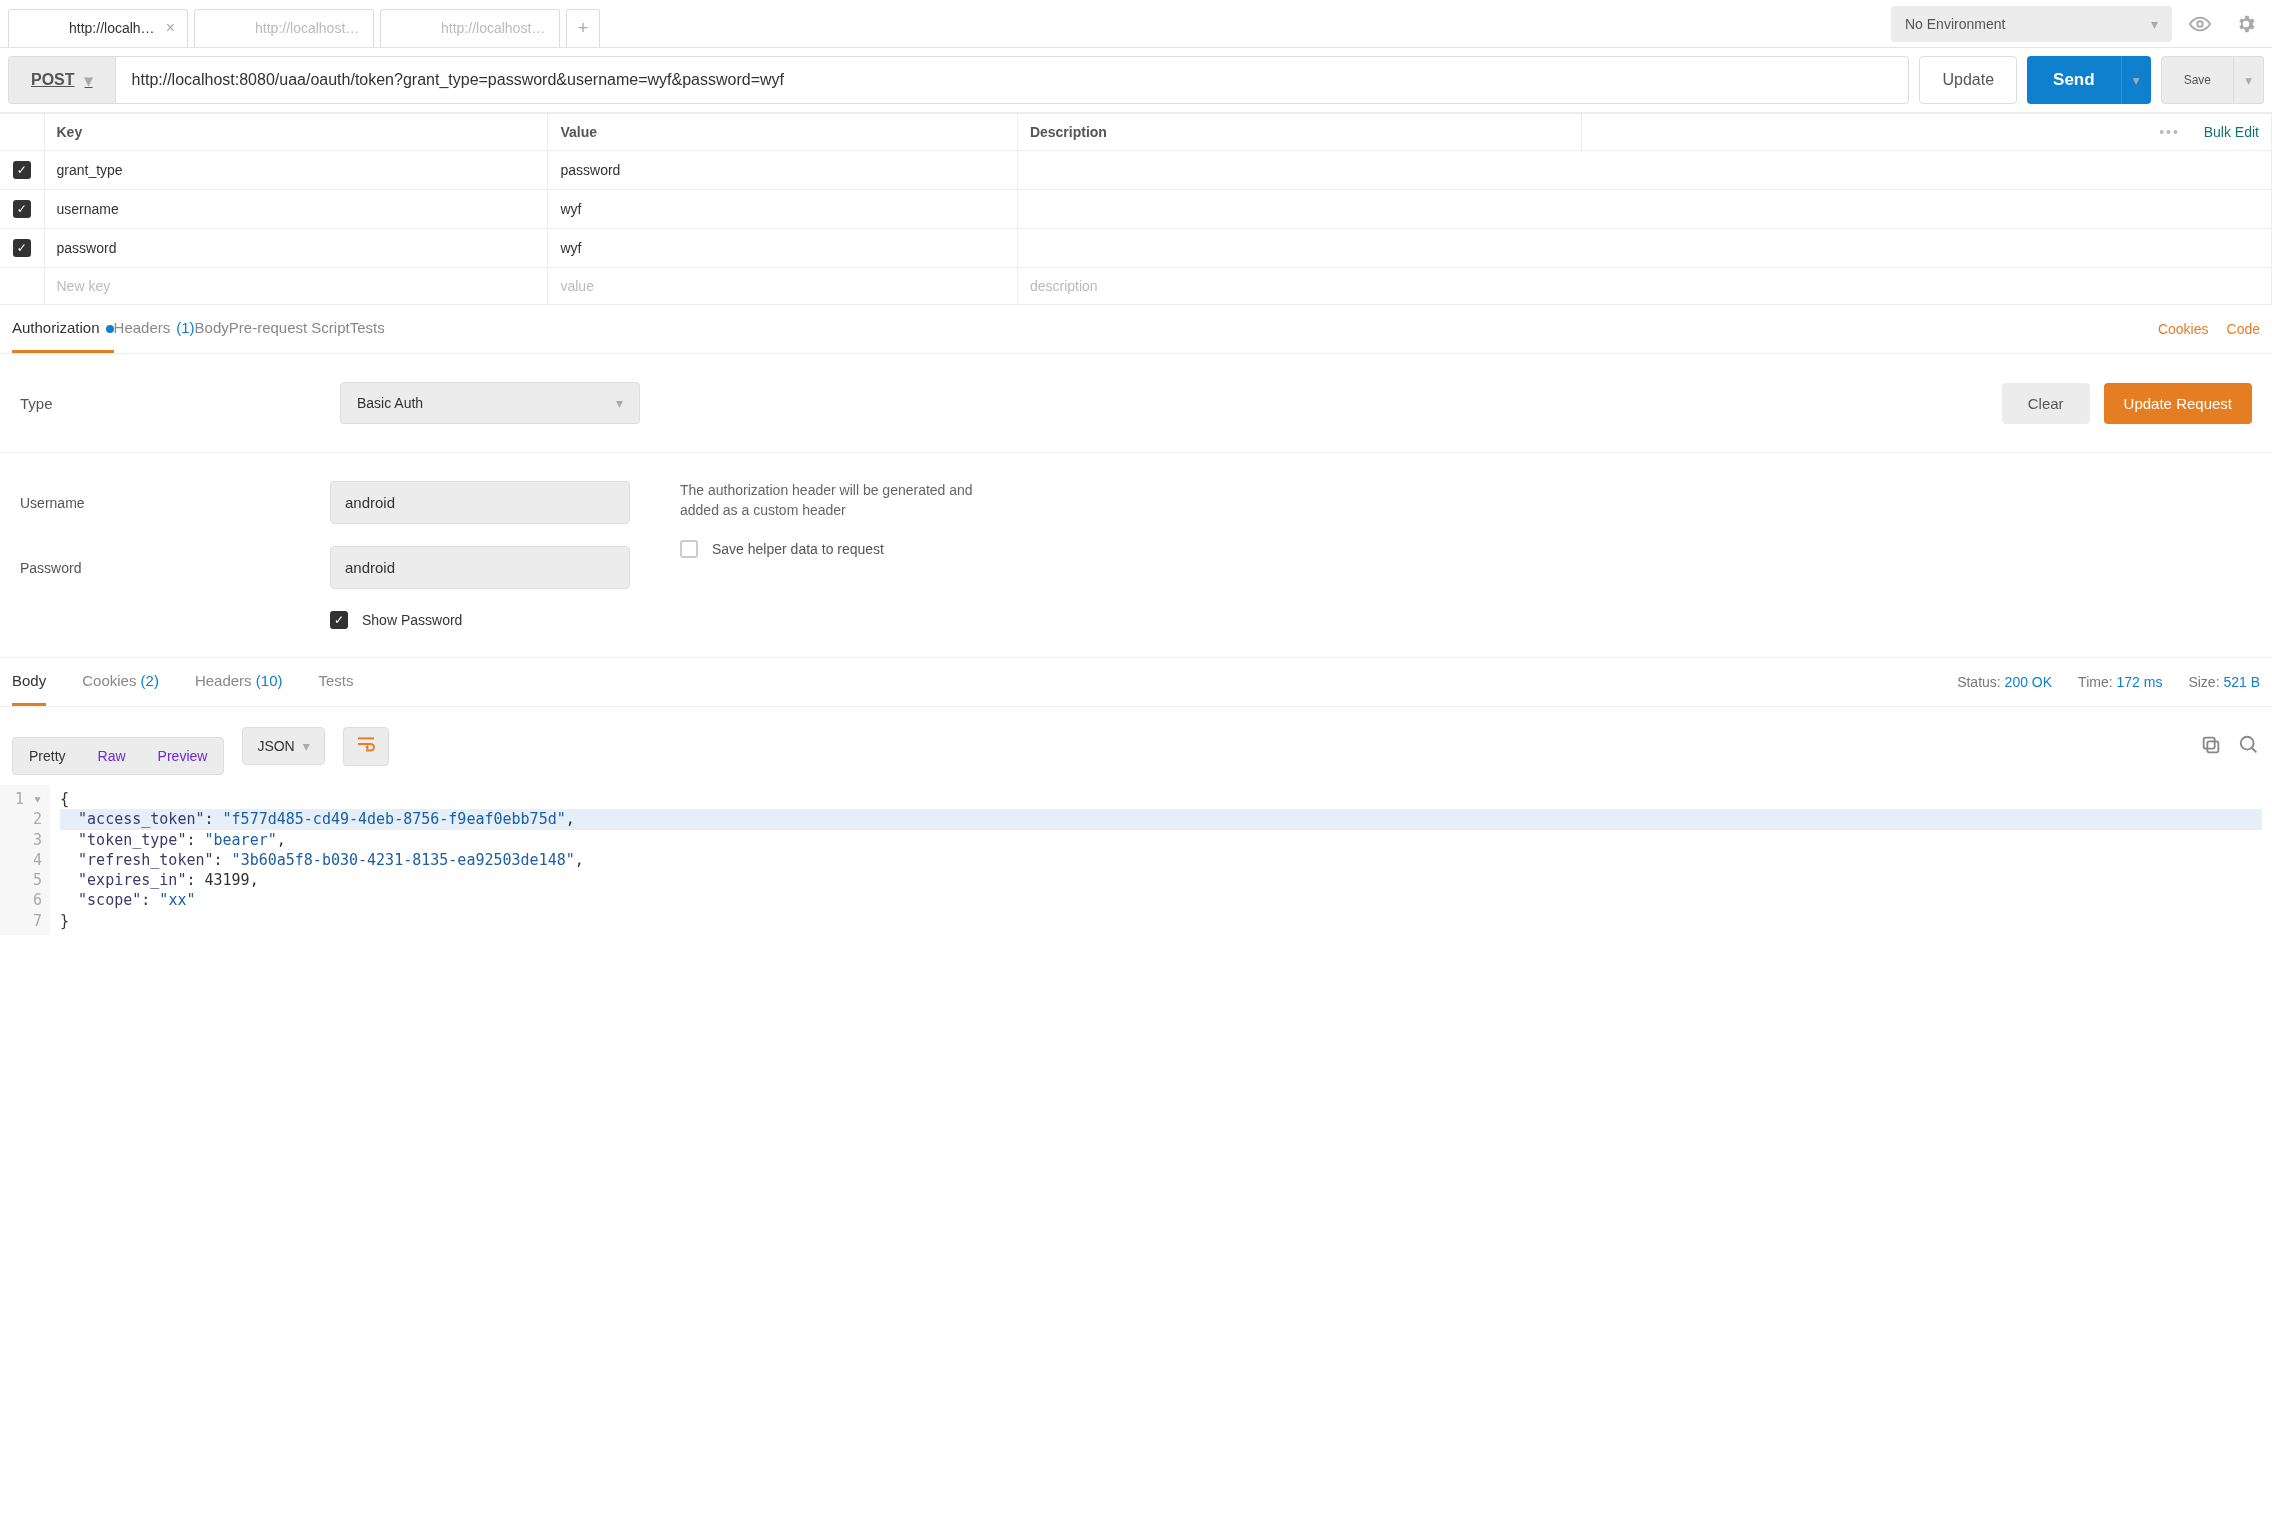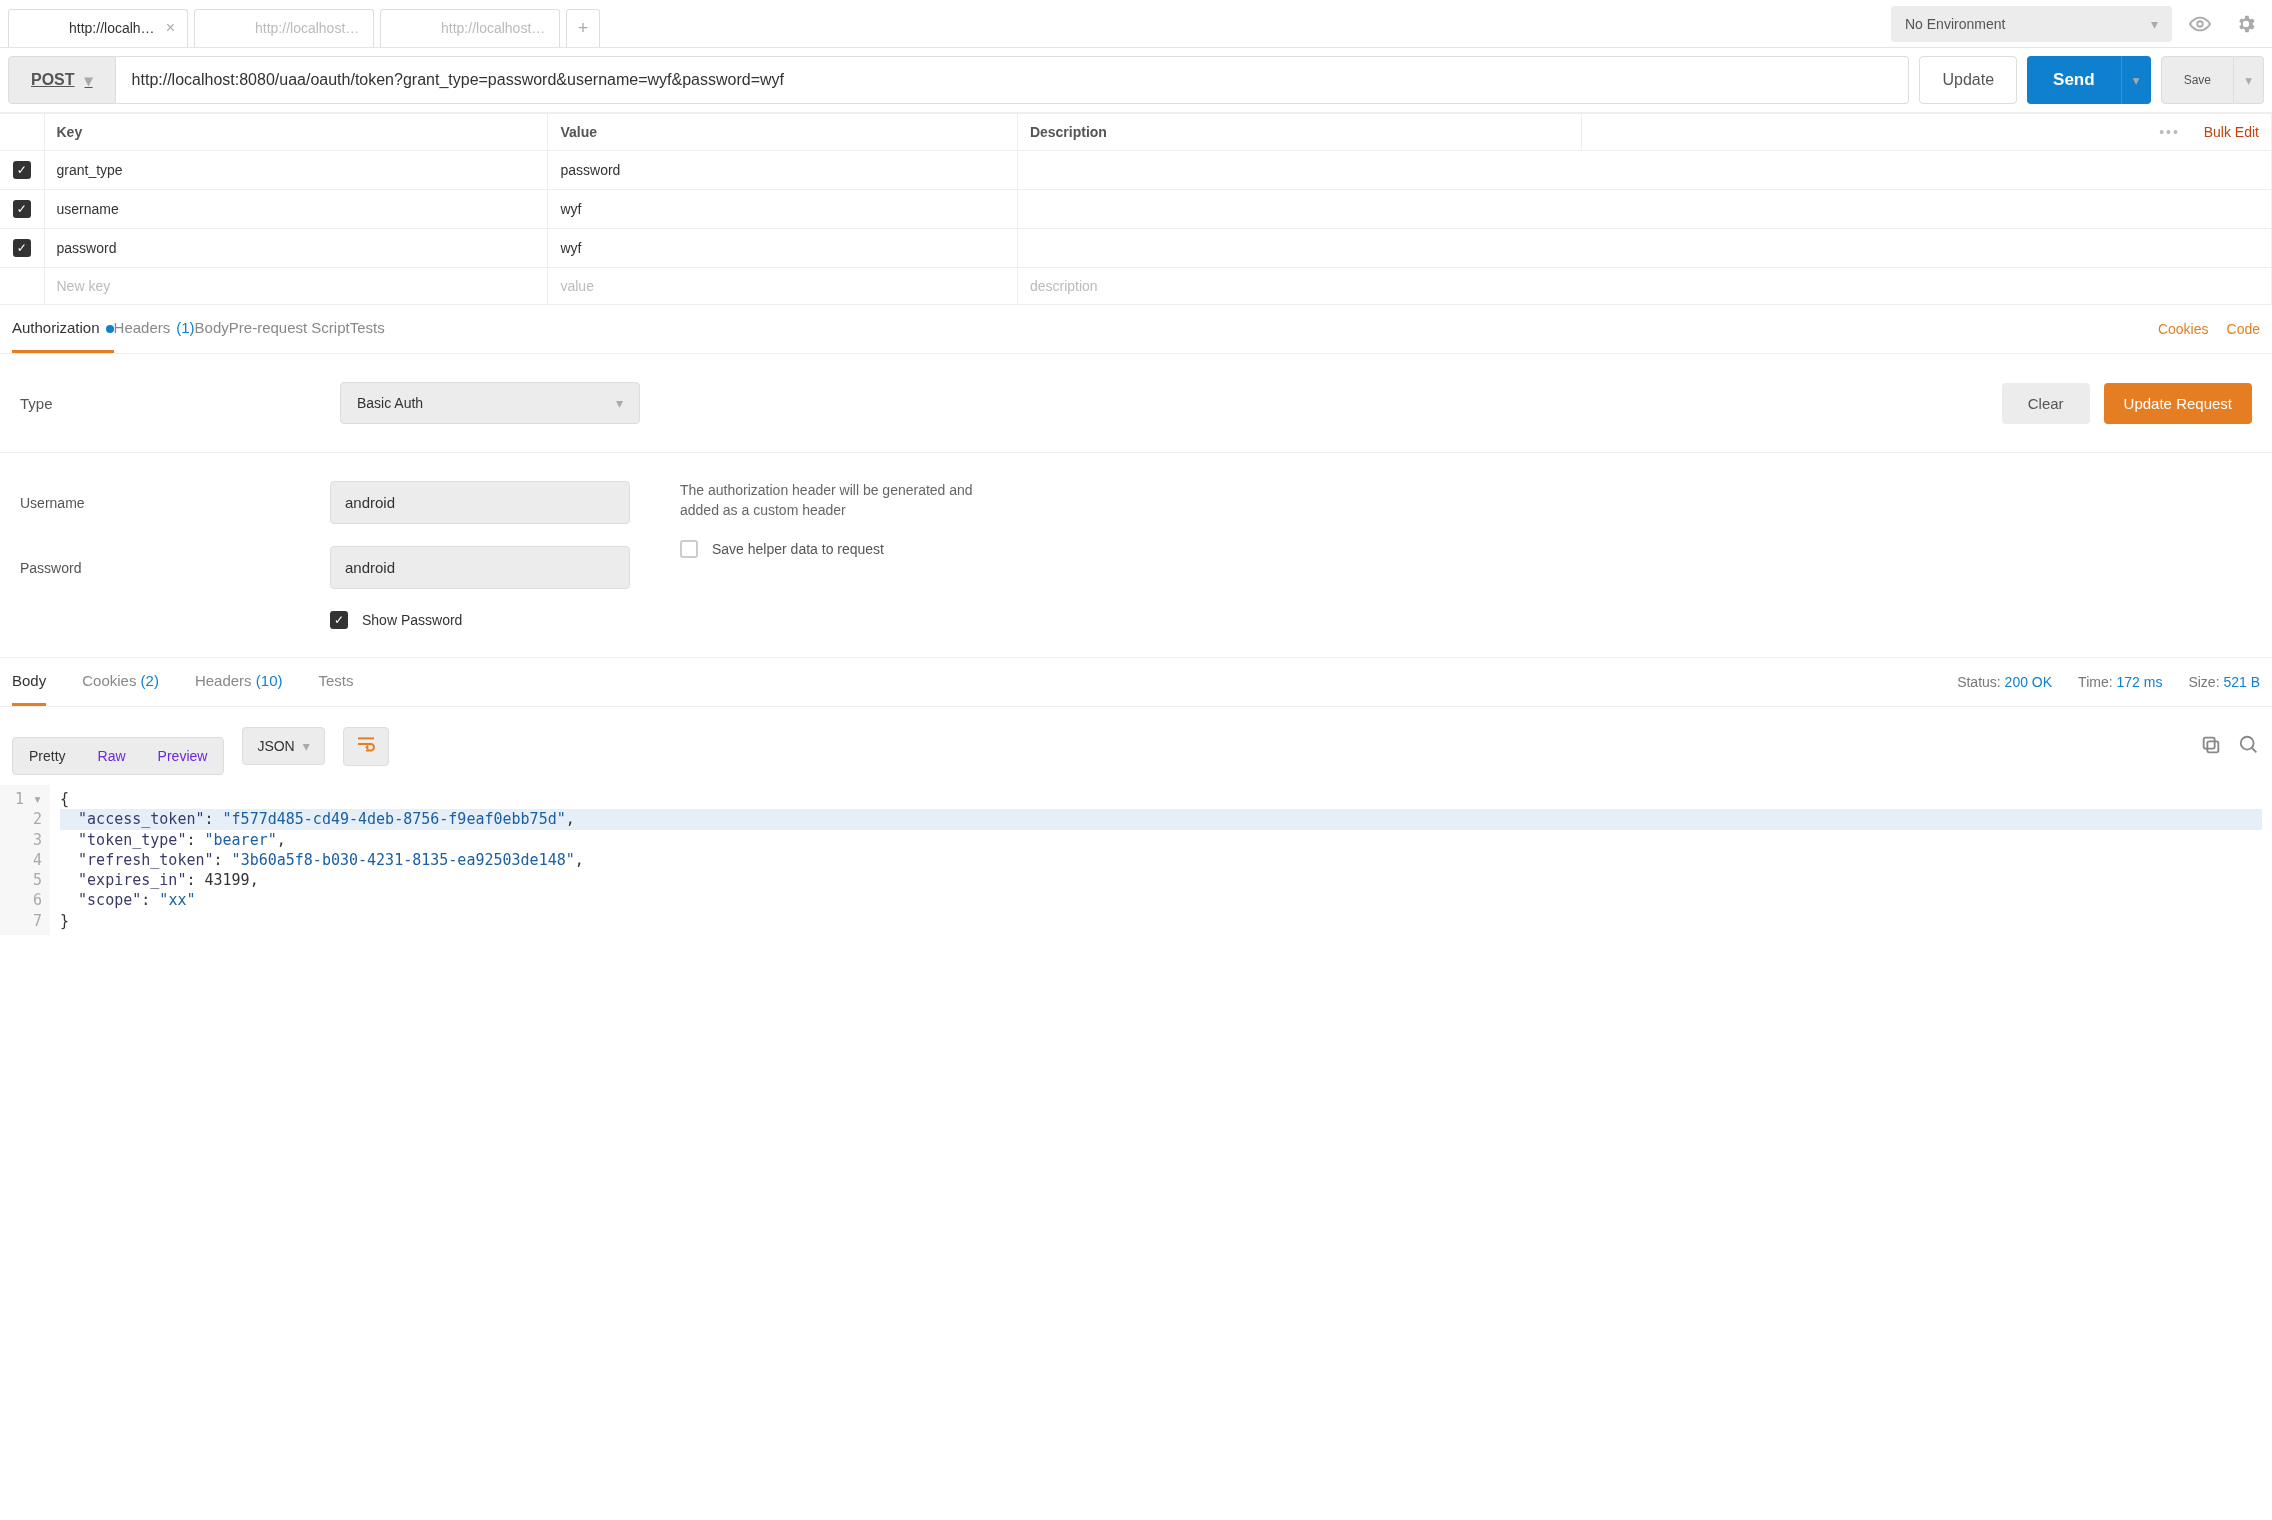--- a/index.html
+++ b/index.html
@@ -133,21 +133,21 @@
 
 <table class="params-table">
   <tbody>
       <tr class="params-header-row">
     <th class="chk-cell"></th>
     <th>Key</th>
     <th>Value</th>
     <th><span>Description</span></th>
     <th class="actions">
       <span class="dots">•••</span>
-      <span style="color:#c2410c">Bulk Edit</span>
+      <span style="color:#0f766e">Bulk Edit</span>
     </th>
   </tr>
   <tr>
     <td class="chk-cell"><span class="chk">✓</span></td>
     <td>grant_type</td>
     <td>password</td>
     <td colspan="2"></td>
   </tr>
   <tr>
     <td class="chk-cell"><span class="chk">✓</span></td>

